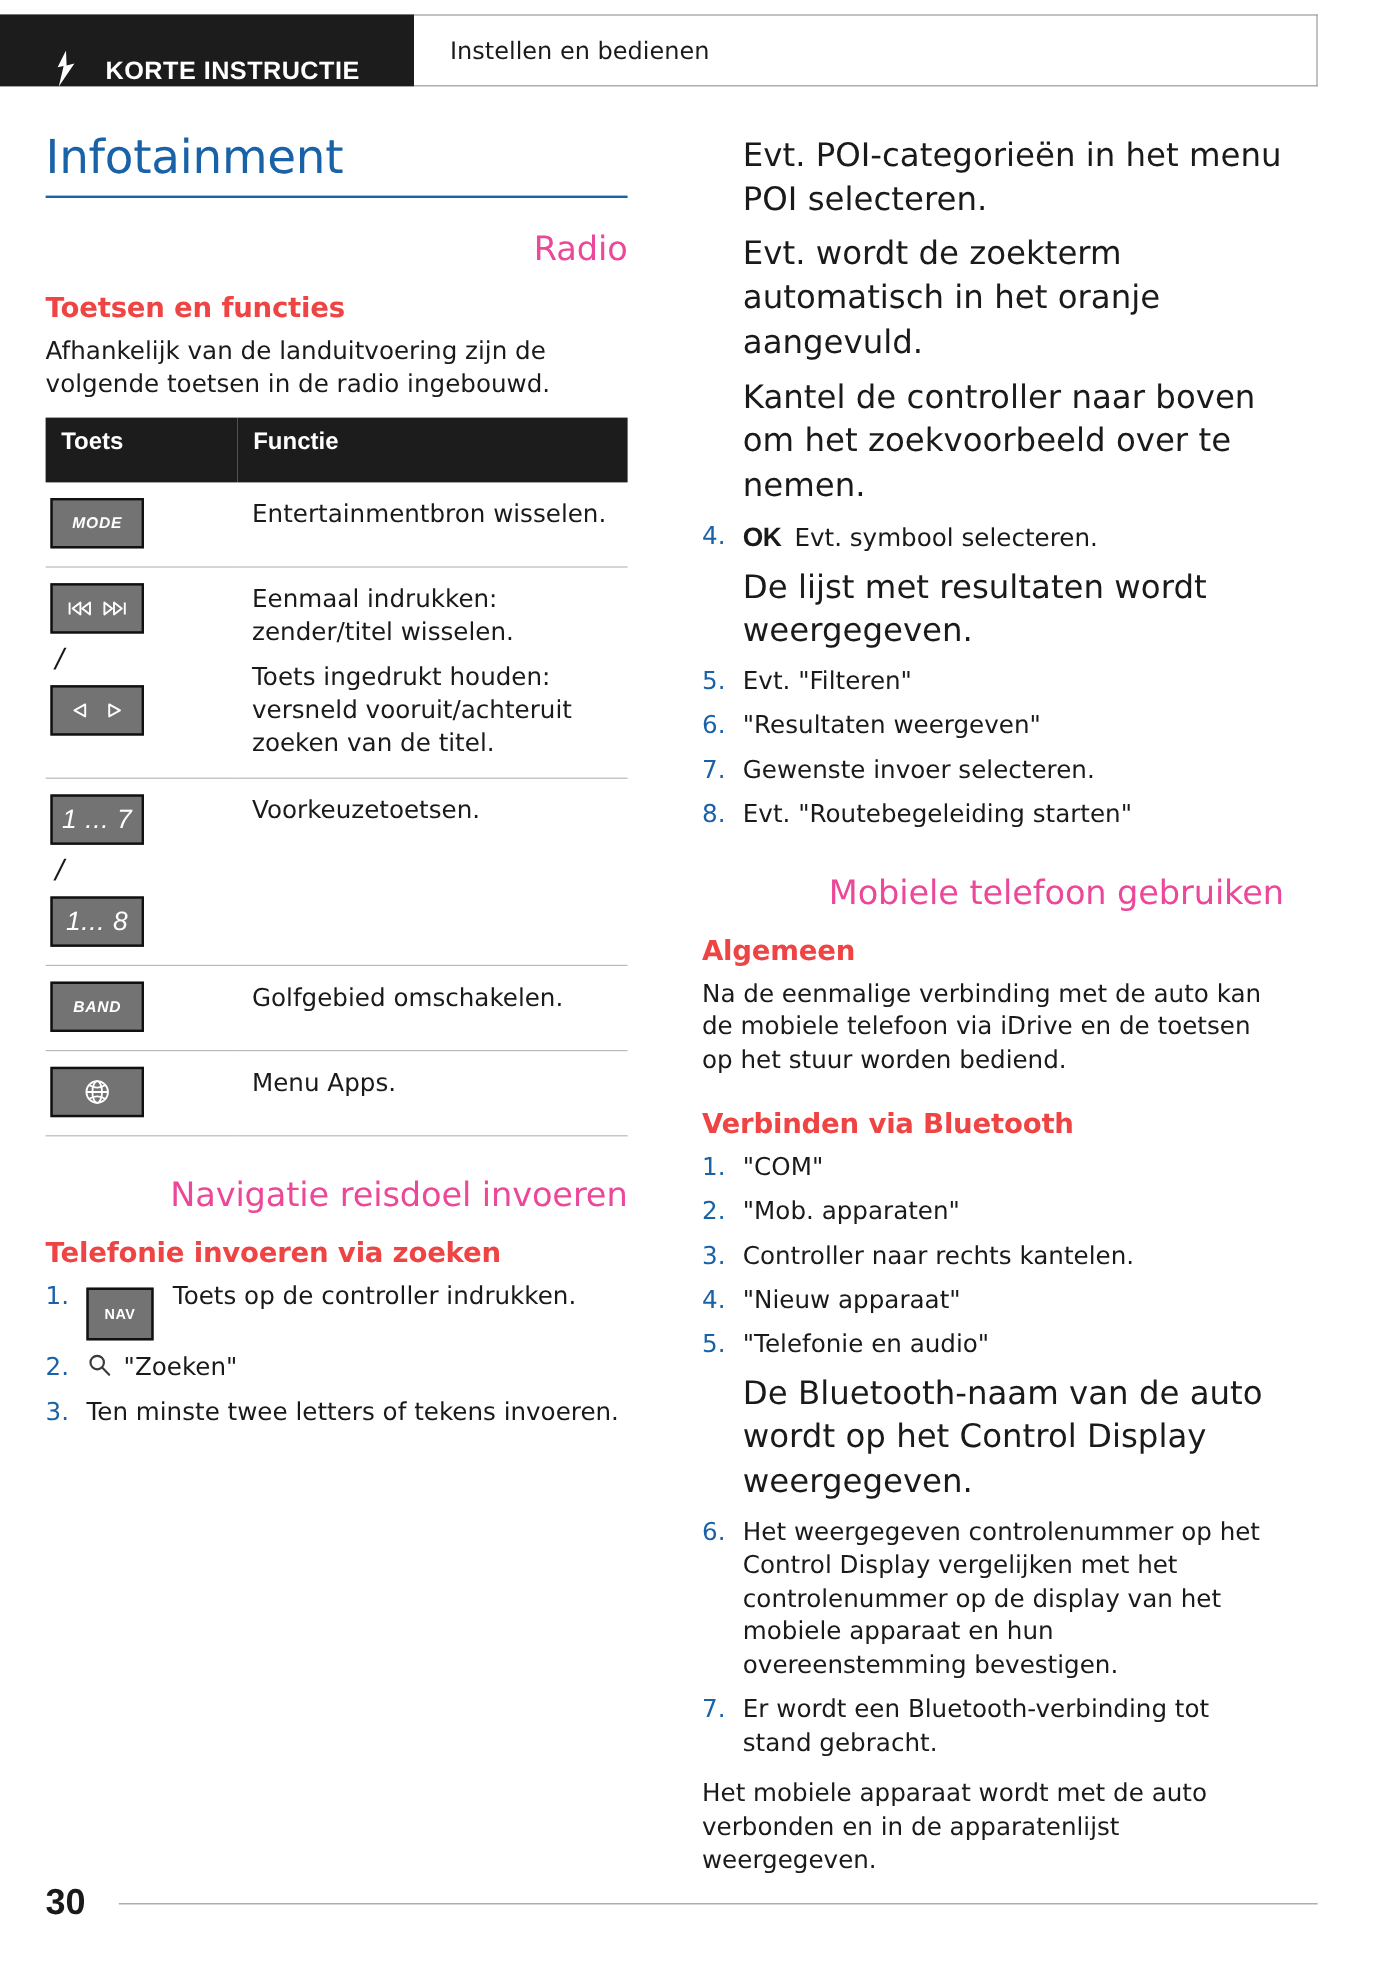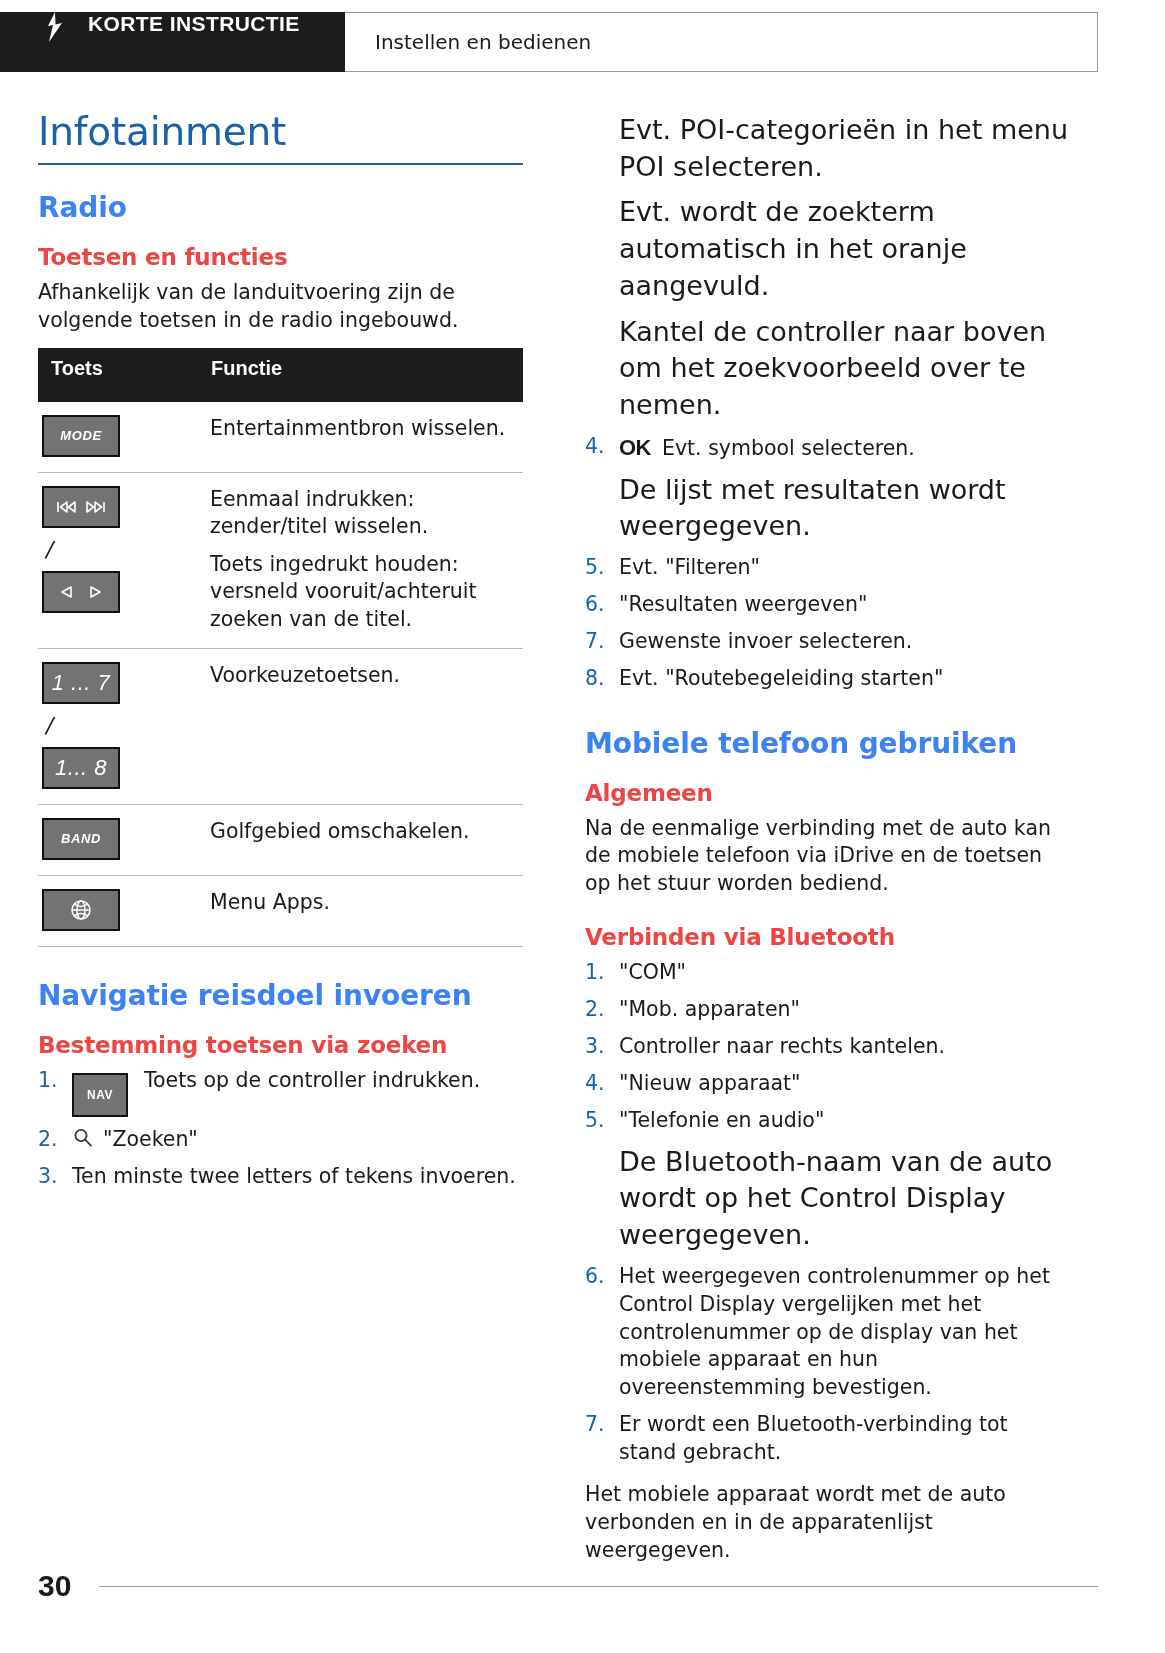--- a/index.html
+++ b/index.html
@@ -21,21 +21,21 @@
     left: 0;
     width: 1098px;
     height: 60px;
     display: flex;
     align-items: stretch;
   }
   .header-brand {
     width: 345px;
     background: #1c1c1c;
     display: flex;
-    align-items: flex-start;
+    align-items: flex-end;
     padding-left: 42px;
     gap: 22px;
   }
   .brand-icon {
     width: 24px;
     height: 30px;
     display: block;
     flex: 0 0 auto;
   }
   .brand-text {
@@ -77,24 +77,25 @@
     line-height: 1.05;
     letter-spacing: -0.2px;
   }
   .title-rule {
     border-top: 2px solid #1a62a8;
     margin-top: 10px;
     margin-bottom: 26px;
   }
   h2.sec-title {
     font-size: 28px;
-    font-weight: bold;
-    color: #3b82f6;
+    font-weight: normal;
+    color: #ec4899;
     margin-bottom: 20px;
     letter-spacing: -0.1px;
+    text-align: right;
   }
   h3.sub-title {
     font-size: 23px;
     font-weight: bold;
     color: #ef4444;
     margin-bottom: 9px;
     letter-spacing: -0.2px;
   }
   p.body {
     font-size: 20.5px;
@@ -378,21 +379,21 @@
         </td>
         <td class="c2">
           <div class="cell-line">Menu Apps.</div>
         </td>
       </tr>
 
     </tbody>
   </table>
 
   <h2 class="sec-title" style="margin-top:32px;">Navigatie reisdoel invoeren</h2>
-  <h3 class="sub-title">Bestemming toetsen via zoeken</h3>
+  <h3 class="sub-title">Telefonie invoeren via zoeken</h3>
 
   <ol class="steps">
     <li>
       <span class="num">1.</span>
       <span class="txt">
         <span class="inline-nav">NAV</span><span>Toets op de controller indrukken.</span>
       </span>
     </li>
     <li>
       <span class="num">2.</span>

